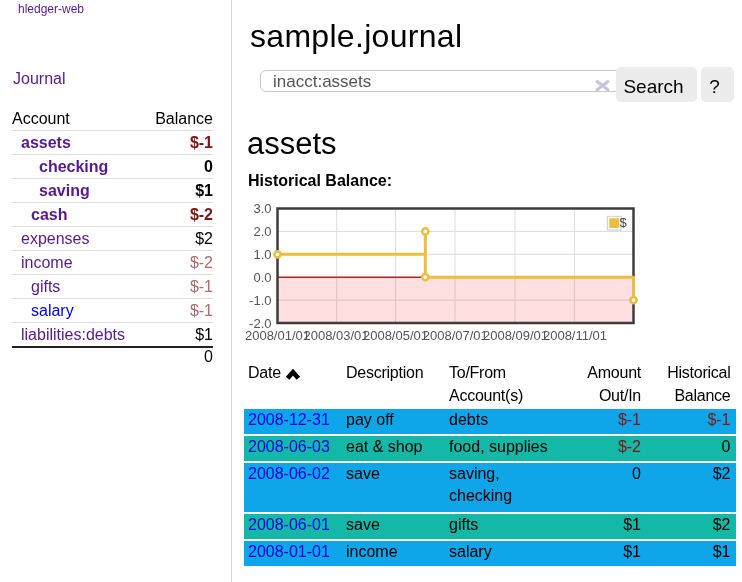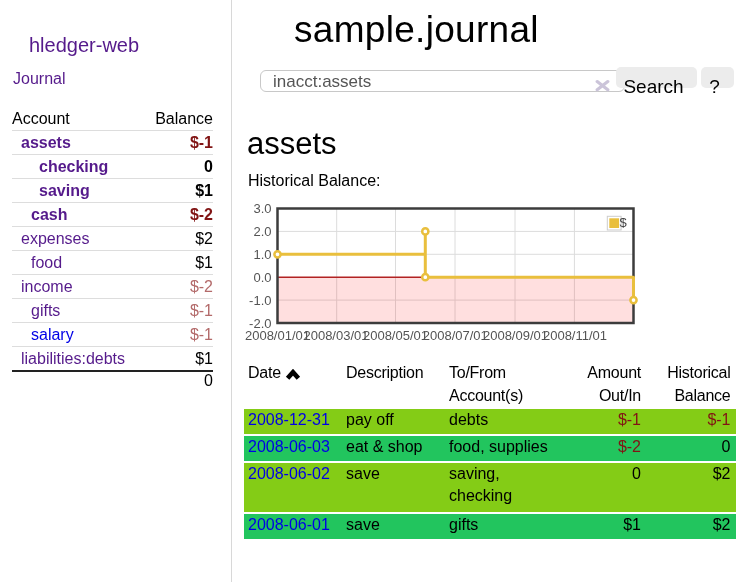--- a/index.html
+++ b/index.html
@@ -3,49 +3,49 @@
 <meta charset="utf-8">
 <style>
 * { margin:0; padding:0; box-sizing:content-box; }
 html,body { width:742px; height:582px; background:#fff; font-family:"Liberation Sans",sans-serif; font-size:16px; overflow:hidden; }
 a { text-decoration:none; }
 .purple { color:#551a8b; }
 .blue { color:#0000e6; }
 .negb { color:#811414; }
 .negl { color:#b36a6a; }
 #sidebar { position:absolute; left:0; top:0; width:231px; height:582px; border-right:1px solid #d8d8d8; }
-#brand { position:absolute; left:29px; top:1px; font-size:20px; line-height:16px;margin-top:36px; }
+#brand { position:absolute; left:18px; top:1px; font-size:12px; line-height:16px; }
 #journal { position:absolute; left:13px; top:71px; font-size:16px; line-height:16px; }
 #acctbl { position:absolute; left:12px; top:107px; width:201px; border-collapse:collapse; font-size:16px; }
 #acctbl td { padding:0; height:23px; vertical-align:middle; }
 #acctbl tr.r td { border-top:1px solid #ddd; }
 #acctbl td.amt { text-align:right; }
 #acctbl tr.tot td { border-top:2px solid #222; height:15px; }
 .ind0 { padding-left:9px !important; }
 .ind1 { padding-left:19px !important; }
 .ind2 { padding-left:27px !important; }
 #main { position:absolute; left:0; top:0; width:742px; height:582px; }
-h1 { position:absolute; left:250px; top:12px; font-size:37px; line-height:36px; font-weight:normal; color:#000; letter-spacing:0.3px;margin-left:44px; }
+h1 { position:absolute; left:250px; top:18px; font-size:32px; line-height:36px; font-weight:normal; color:#000; letter-spacing:0.3px; }
 #qinput { position:absolute; left:260px; top:70px; width:351px; height:19px; border:1px solid #c8c8c8; border-radius:6px; font-size:17px; color:#555; padding:1px 0 0 12px; font-family:"Liberation Sans",sans-serif; }
 #qx { position:absolute; left:595px; top:79px; }
-.btn { position:absolute; top:67px; height:21px; background:#ececec; border-radius:5px; font-size:19px; color:#000; text-align:center; font-family:"Liberation Sans",sans-serif; border:none; }
+.btn { position:absolute; top:67px; height:35px; background:#ececec; border-radius:5px; font-size:19px; color:#000; text-align:center; font-family:"Liberation Sans",sans-serif; border:none; }
 #searchbtn { left:616px; width:81px; }
 #helpbtn { left:701px; width:33px; }
 h2 { position:absolute; left:247px; top:128px; font-size:31px; line-height:31px; font-weight:normal; color:#000; }
-#histlbl { position:absolute; left:248px; top:172px; font-size:16px; font-weight:normal; }
+#histlbl { position:absolute; left:248px; top:172px; font-size:16px; font-weight:bold; }
 #chart { position:absolute; left:235px; top:198px; }
 #regtbl { position:absolute; left:244px; top:359px; width:492px; border-collapse:collapse; font-size:16px; }
 #regtbl th { font-size:16px; font-weight:normal; text-align:left; vertical-align:top; padding:2px 0 0 4px; line-height:23px; letter-spacing:-0.25px; }
 #regtbl th.r, #regtbl td.r { text-align:right; }
 #regtbl th.r { padding-right:4.5px; }
 #regtbl td { padding:0 0 3px 4px; vertical-align:top; line-height:22px; }
 #regtbl td.r { padding-right:4.5px; }
 #regtbl td.r5 { padding-right:5.5px; }
-#regtbl tr.row td { background:#84cc16; border-top:2px solid #fff; }
-#regtbl tr.odd td { background:#22c55e; }
+#regtbl tr.row td { background:#0ea5e9; border-top:2px solid #fff; }
+#regtbl tr.odd td { background:#14b8a6; }
 #regtbl tr#r3 td { padding-bottom:5px;margin-top:29px; }
 </style>
 </head>
 <body>
 <div id="sidebar">
   <a id="brand" class="purple" href="#">hledger-web</a>
   <a id="journal" class="purple" href="#">Journal</a>
   <table id="acctbl">
     <tbody>
         <tr>
@@ -64,24 +64,20 @@
           <td class="ind2"><a class="purple" href="#"><b>saving</b></a></td>
           <td class="amt"><b>$1</b></td>
         </tr>
     <tr class="r">
           <td class="ind1"><a class="purple" href="#"><b>cash</b></a></td>
           <td class="amt"><b class="negb">$-2</b></td>
         </tr>
     <tr class="r">
           <td class="ind0"><a class="purple" href="#">expenses</a></td>
           <td class="amt">$2</td>
-        </tr>
-    <tr class="r">
-          <td class="ind1"><a class="purple" href="#">food</a></td>
-          <td class="amt">$1</td>
         </tr>
     <tr class="r">
           <td class="ind0"><a class="purple" href="#">income</a></td>
           <td class="amt"><span class="negl">$-2</span></td>
         </tr>
     <tr class="r">
           <td class="ind1"><a class="purple" href="#">gifts</a></td>
           <td class="amt"><span class="negl">$-1</span></td>
         </tr>
     <tr class="r">
@@ -183,15 +179,22 @@
           <td class="r">0</td>
           <td class="r r5">$2</td>
         </tr>
     <tr class="row odd">
           <td><a class="blue" href="#">2008-06-01</a></td>
           <td>save</td>
           <td>gifts</td>
           <td class="r">$1</td>
           <td class="r r5">$2</td>
         </tr>
+    <tr class="row">
+          <td><a class="blue" href="#">2008-01-01</a></td>
+          <td>income</td>
+          <td>salary</td>
+          <td class="r">$1</td>
+          <td class="r r5">$1</td>
+        </tr>
   </tbody>
     </table>
 </div>
 
 </body></html>

